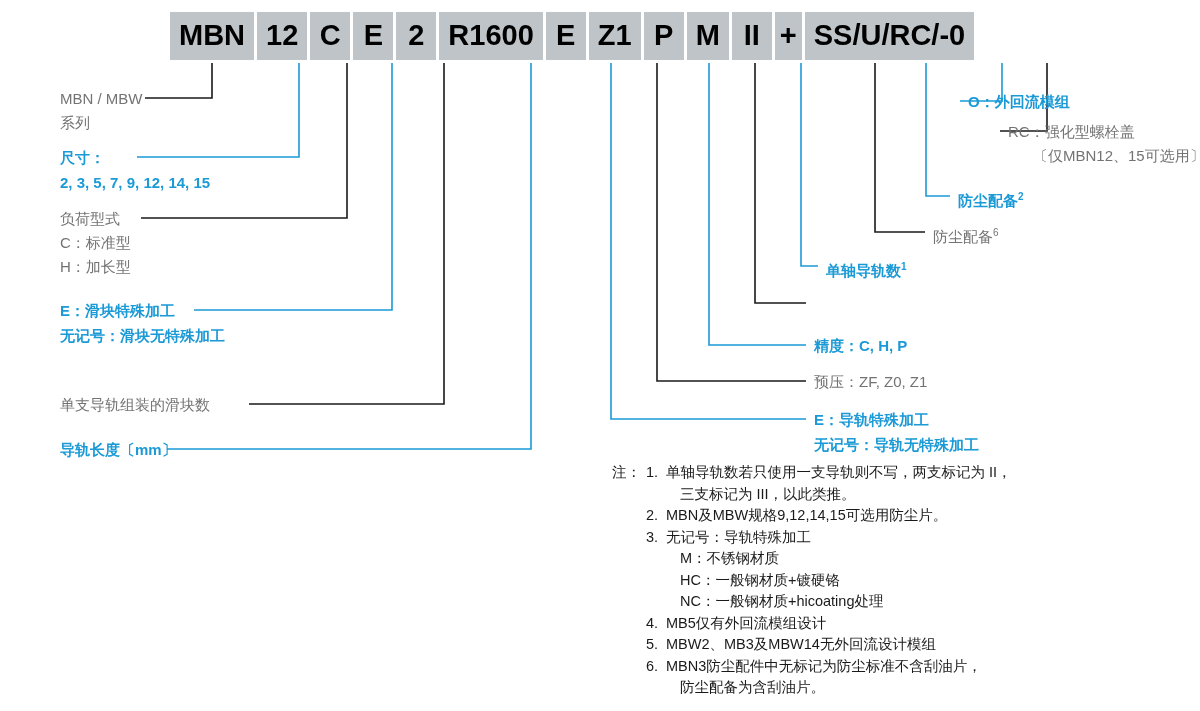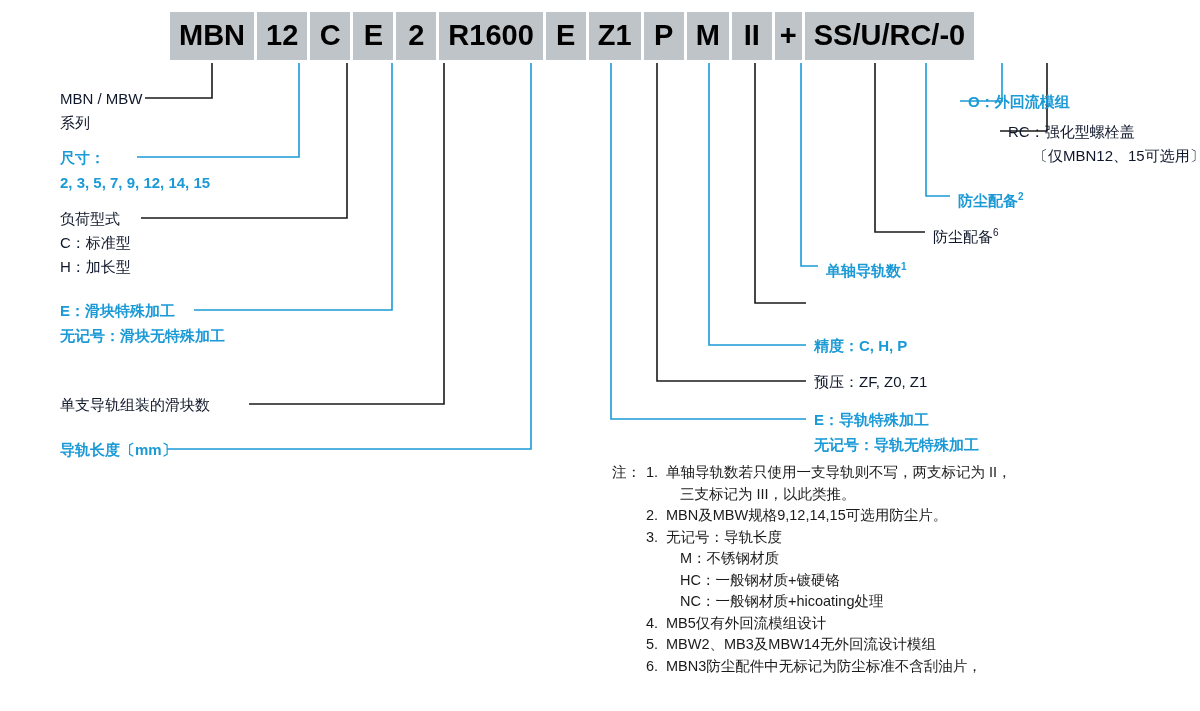--- a/index.html
+++ b/index.html
@@ -50,21 +50,21 @@
   }
 
   
   .lbl {
     position: absolute;
     font-size: 15px;
     line-height: 21px;
     white-space: nowrap;
   }
   .lbl.blue { color: #1b9ad6; font-weight: bold; }
-  .lbl.dark { color: #0f172a; }
+  .lbl.dark { color: #737373; }
 
   .sup {
     font-size: 10px;
     vertical-align: super;
   }
 
   
   svg.leaders {
     position: absolute;
     top: 0;
@@ -235,21 +235,21 @@
         <div class="note-item">
           <div class="note-num">2.</div>
           <div class="note-body">
             <span class="note-line">MBN及MBW规格9,12,14,15可选用防尘片。</span>
           </div>
         </div>
 
         <div class="note-item">
           <div class="note-num">3.</div>
           <div class="note-body">
-            <span class="note-line">无记号：导轨长度</span>
+            <span class="note-line">无记号：导轨特殊加工</span>
             <span class="note-line indent">M：不锈钢材质</span>
             <span class="note-line indent">HC：一般钢材质+镀硬铬</span>
             <span class="note-line indent">NC：一般钢材质+hicoating处理</span>
           </div>
         </div>
 
         <div class="note-item">
           <div class="note-num">4.</div>
           <div class="note-body">
             <span class="note-line">MB5仅有外回流模组设计</span>
@@ -260,20 +260,21 @@
           <div class="note-num">5.</div>
           <div class="note-body">
             <span class="note-line">MBW2、MB3及MBW14无外回流设计模组</span>
           </div>
         </div>
 
         <div class="note-item">
           <div class="note-num">6.</div>
           <div class="note-body">
             <span class="note-line">MBN3防尘配件中无标记为防尘标准不含刮油片，</span>
+            <span class="note-line indent">防尘配备为含刮油片。</span>
           </div>
         </div>
 
       </div>
     </div>
   </div>
 
 </div>
 
 </body></html>

